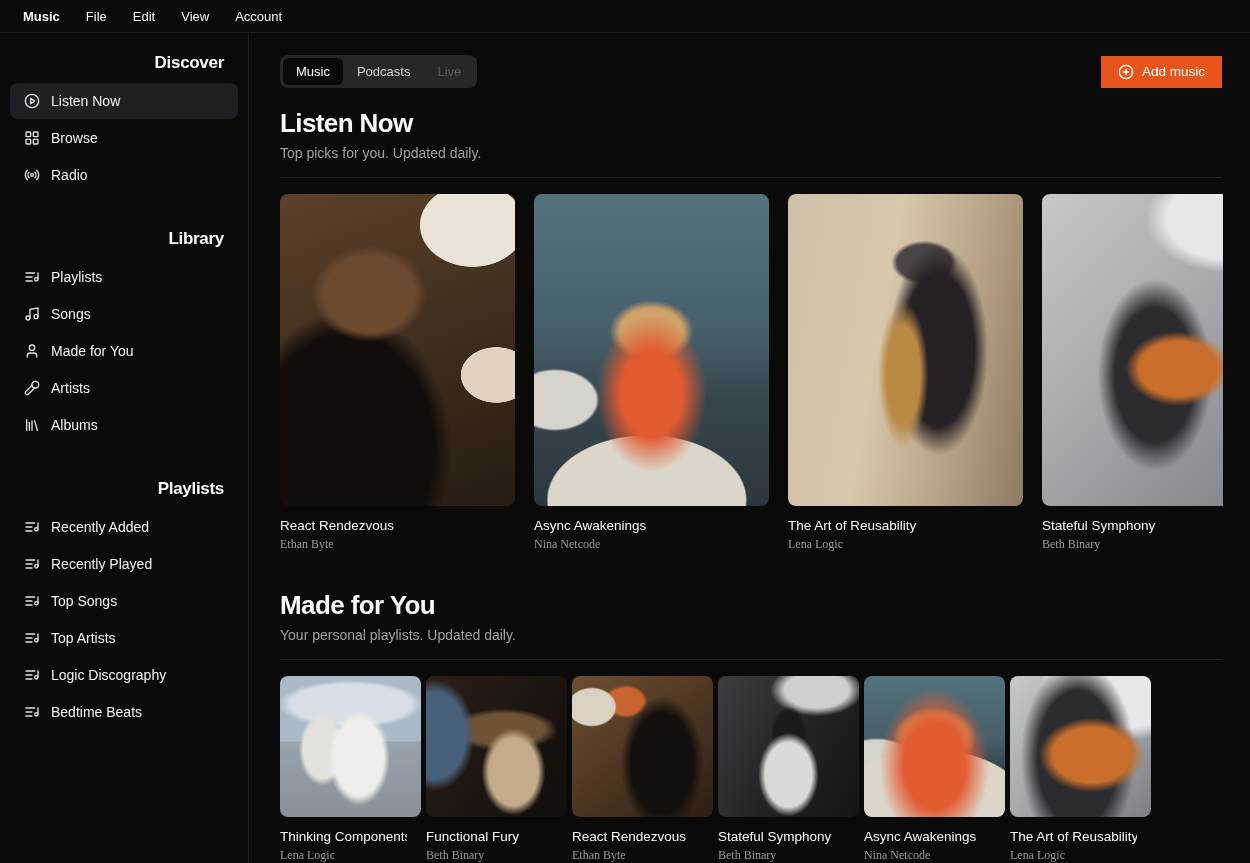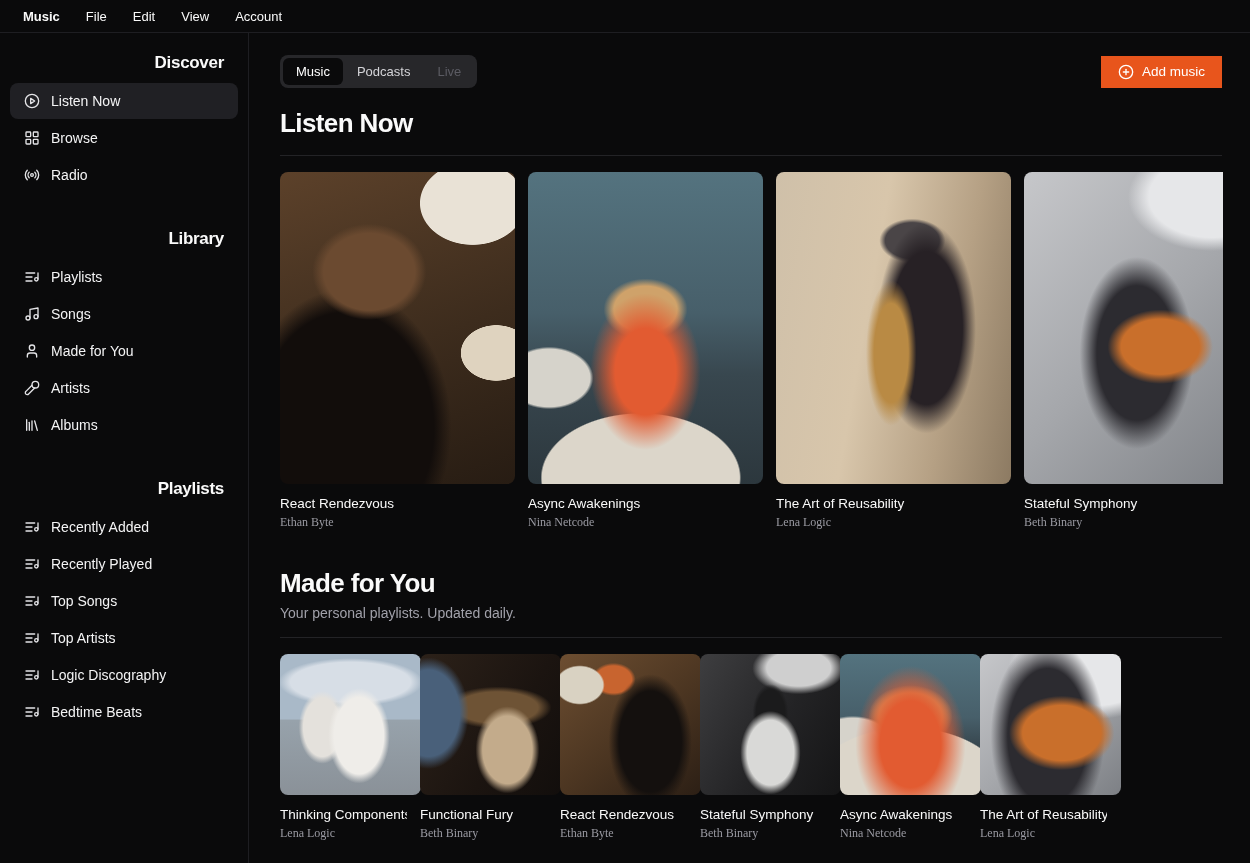--- a/index.html
+++ b/index.html
@@ -59,21 +59,21 @@
     padding:8px 17px; border-radius:0;
   }
   .btn-accent svg { width:16px; height:16px; stroke:#fff; fill:none;
                     stroke-width:2; stroke-linecap:round; stroke-linejoin:round; }
   .section-title {
     font-size:26px; font-weight:700; letter-spacing:-0.6px; margin-top:20px;
   }
   .section-sub { font-size:14px; color:#a1a1aa; margin-top:6px; }
   .separator { height:1px; background:#232326; margin:16px 0; }
   
-  .card-row { display:flex; gap:13px; width:943px; overflow:hidden; }
+  .card-row { display:flex; gap:19px; width:943px; overflow:hidden; }
   .card { flex:0 0 auto; cursor:pointer; }
   .card .art {
     border-radius:8px; overflow:hidden; position:relative;
   }
   .card.lg { width:235px; }
   .card.lg .art { width:235px; height:312px; }
   .card.sm { width:127px; }
   .card.sm .art { width:141px; height:141px; }
   .card .title {
     margin-top:12px; font-size:13.5px; font-weight:500; color:#fafafa;
@@ -325,20 +325,21 @@
               <circle cx="12" cy="12" r="10"></circle>
               <path d="M8 12h8"></path>
               <path d="M12 8v8"></path>
             </svg>
           </span>
         <span>Add music</span>
       </button>
     </div>
 
     <div class="section-title">Listen Now</div>
+    <div class="section-sub">Top picks for you. Updated daily.</div>
     <div class="separator"></div>
 
     <div class="card-row">
       <div class="card lg">
         <div class="art art-rr"></div>
         <div class="title">React Rendezvous</div>
         <div class="artist">Ethan Byte</div>
       </div>
       <div class="card lg">
         <div class="art art-aa"></div>

